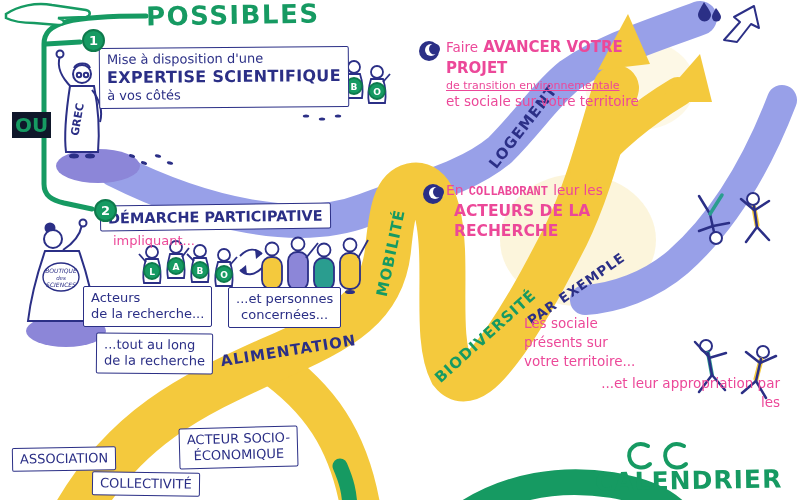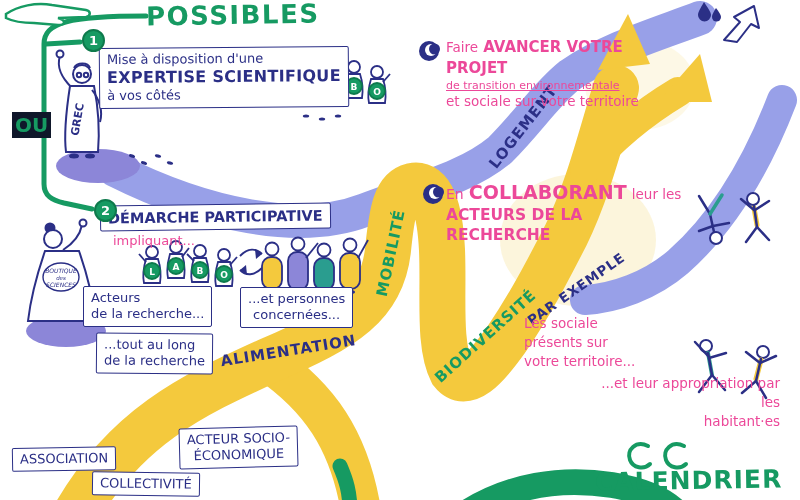--- a/index.html
+++ b/index.html
@@ -233,21 +233,21 @@
   </div>
 
   <div class="badge" style="left:94px; top:199px;">2</div>
   <div class="abs box bold" style="left:100px; top:204px; font-size:14.5px; transform:rotate(-0.8deg);">DÉMARCHE PARTICIPATIVE</div>
   <div class="abs small" style="left:113px; top:233px;">impliquant...</div>
 
   <div class="abs box" style="left:83px; top:286px;">
     <div>Acteurs</div>
     <div>de la recherche...</div>
   </div>
-  <div class="abs box" style="left:240px; top:287px; text-align:center;">
+  <div class="abs box" style="left:228px; top:287px; text-align:center;">
     <div>...et personnes</div>
     <div>concernées...</div>
   </div>
   <div class="abs box" style="left:96px; top:333px; transform:rotate(0.5deg);">
     <div>...tout au long</div>
     <div>de la recherche</div>
   </div>
 
   <div class="path-label navy" style="left:220px; top:343px; width:120px; transform:rotate(-9deg);">ALIMENTATION</div>
   <div class="path-label green" style="left:350px; top:248px; width:80px; transform:rotate(-78deg);">MOBILITÉ</div>
@@ -259,35 +259,34 @@
       <span style="font-size:13.5px;">Faire</span>
       <span class="bold" style="font-size:15px;">AVANCER VOTRE PROJET</span>
     </div>
     <div style="font-size:11px;text-decoration:underline;">de transition environnementale</div>
     <div style="font-size:13.5px;">et sociale sur votre territoire</div>
   </div>
 
   <div class="abs" style="left:446px; top:180px; width:240px; line-height:1.3;">
     <div>
       <span style="font-size:14px;">En</span>
-      <span class="bold" style="font-size:19px;">COLLABORANT</span>
+      <span class="bold" style="font-size:12px;font-family:Liberation Mono, monospace;">COLLABORANT</span>
       <span style="font-size:13.5px;">leur les</span>
     </div>
-    <div class="bold" style="font-size:15.5px;">ACTEURS DE LA RECHERCHE</div>
+    <div class="bold" style="font-size:15.5px;margin-left:8px;">ACTEURS DE LA RECHERCHE</div>
   </div>
 
   <div class="path-label navy" style="left:519px; top:282px; width:110px; font-size:13.5px; transform:rotate(-35deg);">PAR EXEMPLE</div>
   <div class="abs" style="left:524px; top:314px; width:130px; font-size:13.5px; line-height:1.4;">
     <div>Les sociale</div>
     <div>présents sur</div>
     <div>votre territoire...</div>
   </div>
   <div class="abs" style="left:588px; top:374px; width:192px; font-size:13.5px; line-height:1.4; text-align:right;">
     <div>...et leur appropriation par les</div>
-    <div>habitant·es</div>
   </div>
 
   <div class="abs box" style="left:12px; top:447px; transform:rotate(-1deg); text-align:center;">ASSOCIATION</div>
   <div class="abs box" style="left:92px; top:472px; transform:rotate(0.8deg); text-align:center;">COLLECTIVITÉ</div>
   <div class="abs box" style="left:179px; top:427px; transform:rotate(-1.5deg); text-align:center;">
     <div>ACTEUR SOCIO-</div>
     <div>ÉCONOMIQUE</div>
   </div>
 
   <div class="abs green bold" style="left:595px; top:466px; font-size:25px; letter-spacing:1px; transform:rotate(-1deg);">CALENDRIER</div>

